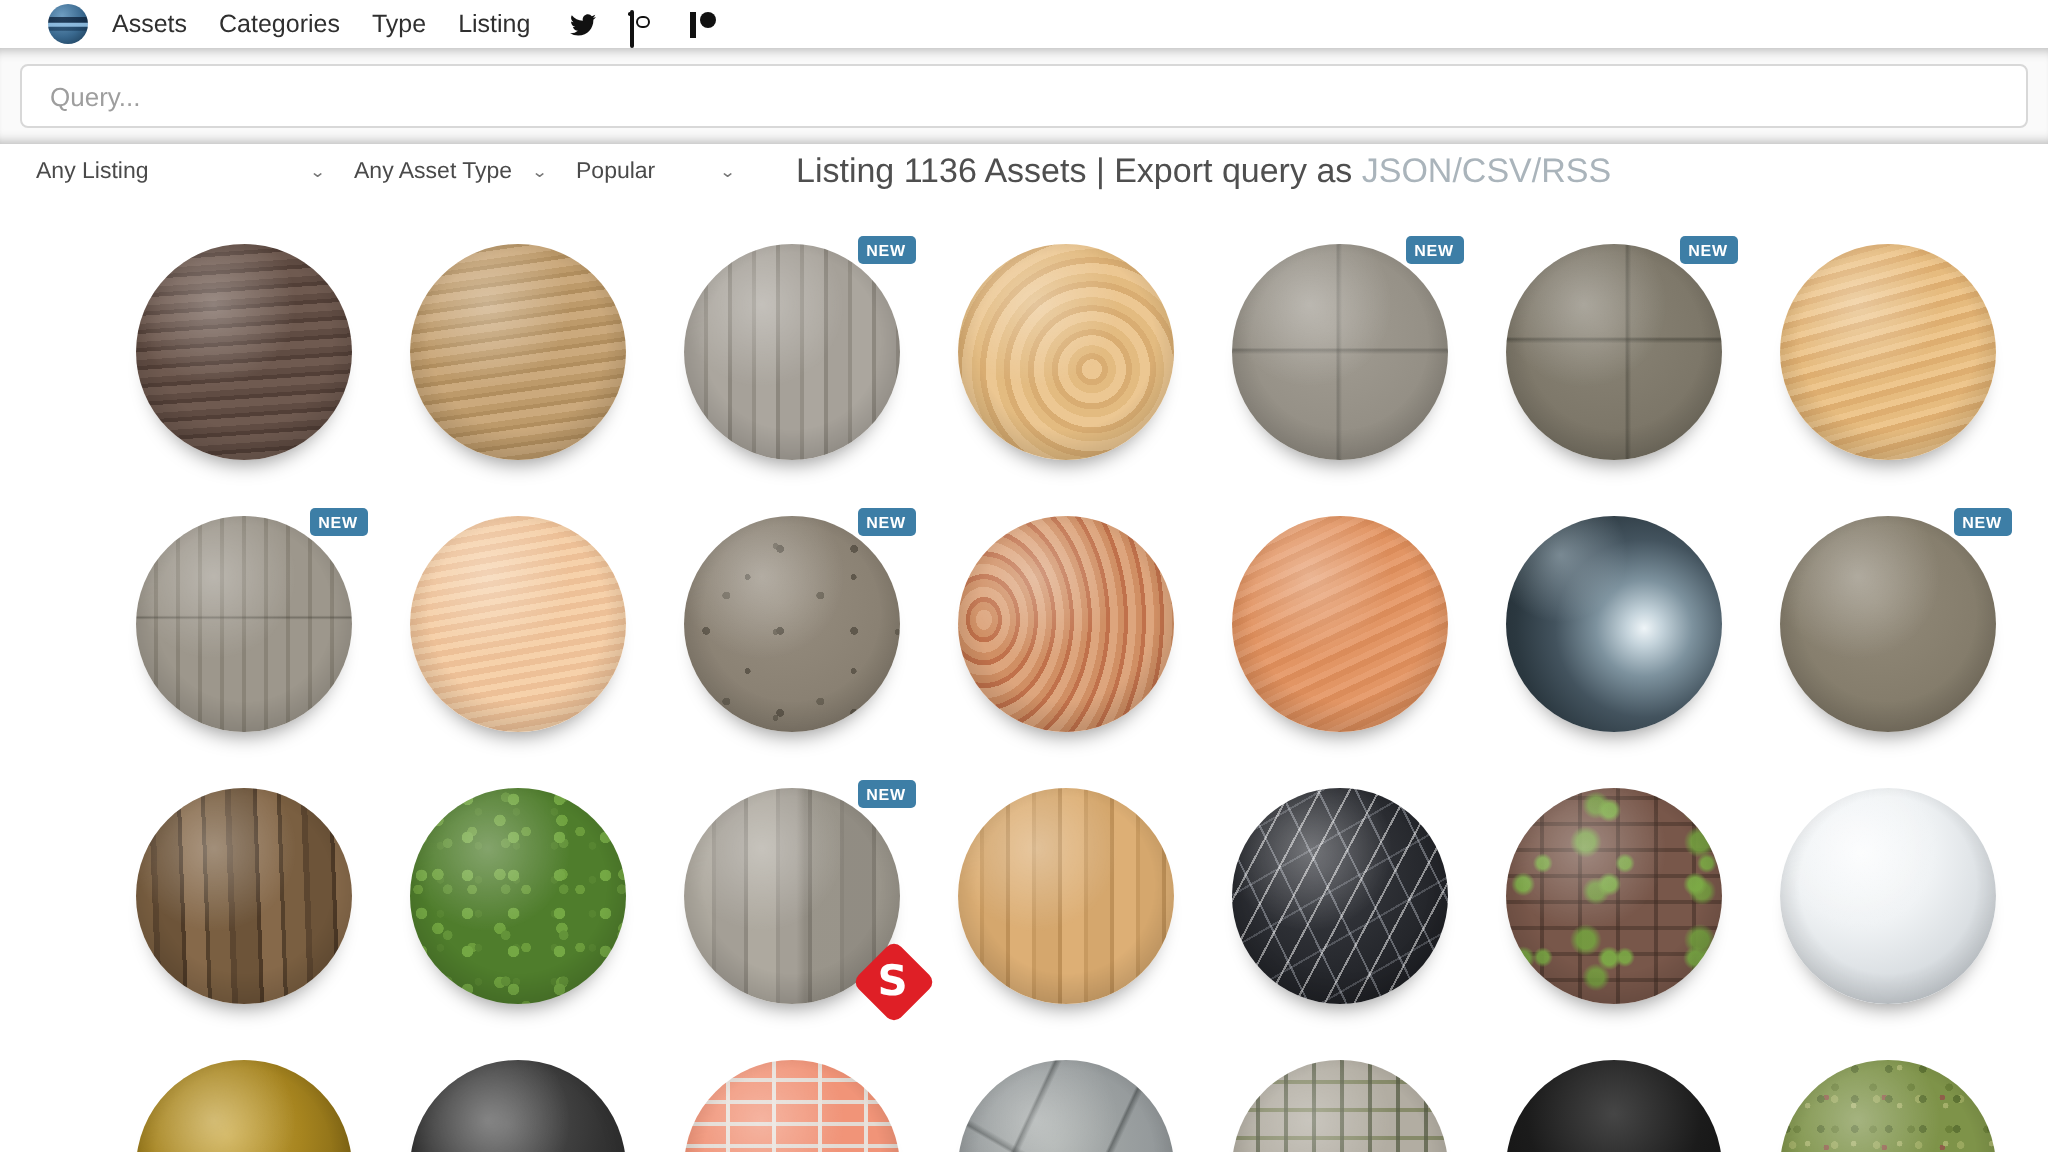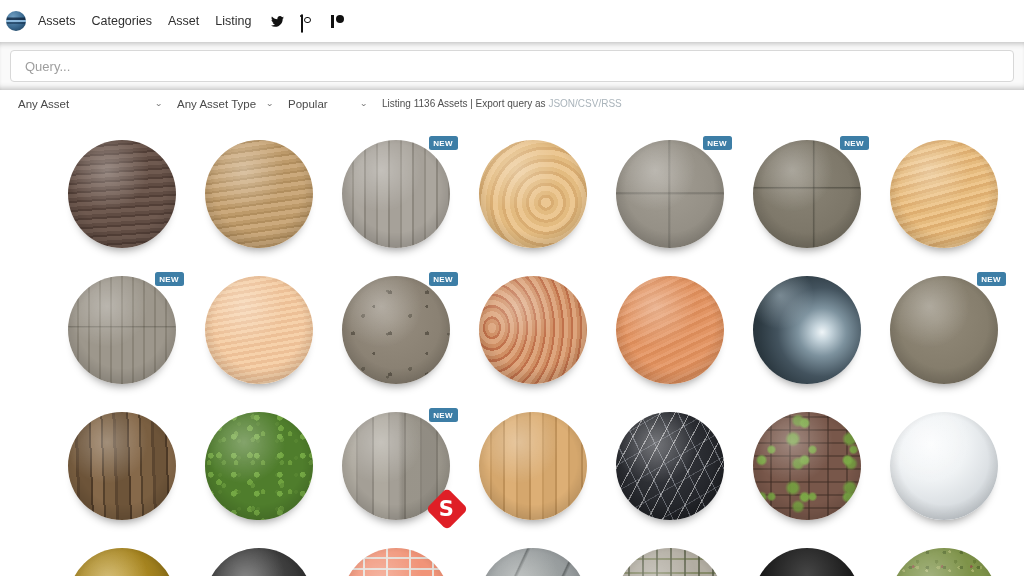--- a/index.html
+++ b/index.html
@@ -4,21 +4,21 @@
 <style>
   * { box-sizing: border-box; }
   html,body { margin:0; padding:0; }
   body {
     width:1024px; height:576px; overflow:hidden;
     background:#fff; font-family:"Liberation Sans", sans-serif;
     -webkit-font-smoothing:antialiased;
   }
 
   
-  .topbar { height:42px; display:flex; align-items:center; padding-left:6px; background:#fff; }
+  .topbar { height:24px; display:flex; align-items:center; padding-left:24px; background:#fff; }
   .logo {
     width:20px; height:20px; border-radius:50%; margin:0 12px 0 0; cursor:pointer;
     background:
       linear-gradient(180deg, rgba(0,0,0,0) 32%, rgba(10,30,55,0.75) 33% 46%, rgba(150,195,230,0.85) 47% 56%, rgba(15,45,75,0.55) 57% 66%, rgba(0,0,0,0) 67%),
       radial-gradient(circle at 35% 30%, #6f9ec2 0%, #39688e 55%, #173650 100%);
   }
   .nav { display:flex; align-items:center; gap:16px; }
   .nav-link { font-size:12.5px; color:#2f2f2f; cursor:pointer; }
   .socials { display:flex; align-items:center; gap:17px; margin-left:20px; }
   .soc { width:13px; height:13px; position:relative; cursor:pointer; }
@@ -43,21 +43,21 @@
   .query-input::placeholder { color:#9e9e9e; }
 
   
   .filter-row { height:27px; display:flex; align-items:center; padding-left:18px; background:#fff; }
   .select { display:flex; align-items:center; justify-content:space-between; cursor:pointer; margin-right:14px; }
   .select-label { font-size:11.5px; color:#4a4a4a; }
   .chev { font-size:10px; color:#777; margin-left:8px; transform:scaleY(0.8); }
   .sel-method { width:145px; }
   .sel-type { width:97px;align-items:center; }
   .sel-sort { width:80px; }
-  .listing { font-size:10px; color:#4f4f4f; white-space:nowrap; }
+  .listing { font-size:17px; color:#4f4f4f; margin-left:16px; white-space:nowrap; }
   .export-links { color:#aab4bb; cursor:pointer; }
 
   
   .grid {
     display:grid; grid-template-columns:repeat(7,137px); grid-auto-rows:136px;
     padding:23px 0 0 53px;
   }
   .cell { display:flex; justify-content:center; align-items:flex-start; }
   .sphere-wrap { position:relative; width:108px; height:108px; cursor:pointer; }
   .sphere {
@@ -117,41 +117,41 @@
   .tex-ground-green{background-color:#7e9349;background-image:radial-gradient(circle 2px at 20% 30%,#5e7334 92%,rgba(0,0,0,0) 100%),radial-gradient(circle 1.5px at 60% 20%,#a5b06a 92%,rgba(0,0,0,0) 100%),radial-gradient(circle 2px at 45% 65%,#6b8039 92%,rgba(0,0,0,0) 100%),radial-gradient(circle 1.5px at 80% 75%,#8f5f4a 92%,rgba(0,0,0,0) 100%),radial-gradient(circle 2px at 30% 85%,#9aa85e 92%,rgba(0,0,0,0) 100%);background-size:17px 15px,23px 19px,19px 21px,29px 25px,21px 23px;}
 </style>
 </head>
 <body>
 
 <div class="topbar">
   <div class="logo"></div>
   <div class="nav">
     <span class="nav-link">Assets</span>
     <span class="nav-link">Categories</span>
-    <span class="nav-link">Asset</span>
+    <span class="nav-link">Type</span>
     <span class="nav-link">Listing</span>
   </div>
   <div class="socials">
     <span class="soc">
       <svg viewBox="0 0 24 24">
           <path d="M23.95 4.57c-.885.392-1.83.656-2.825.775a4.96 4.96 0 0 0 2.163-2.723 9.99 9.99 0 0 1-3.127 1.195A4.92 4.92 0 0 0 16.616 2c-2.717 0-4.92 2.203-4.92 4.917 0 .39.045.765.127 1.124C7.728 7.84 4.1 5.88 1.671 2.9a4.93 4.93 0 0 0-.666 2.475c0 1.71.87 3.213 2.188 4.096a4.9 4.9 0 0 1-2.228-.616v.06c0 2.385 1.693 4.374 3.946 4.827a4.94 4.94 0 0 1-2.224.084 4.93 4.93 0 0 0 4.6 3.419A9.9 9.9 0 0 1 0 19.54a13.94 13.94 0 0 0 7.548 2.212c9.056 0 14.01-7.503 14.01-14.01 0-.213-.005-.425-.014-.636a10.03 10.03 0 0 0 2.406-2.536z"></path>
         </svg>
     </span>
     <span class="soc"><span class="insta"></span></span>
     <span class="soc patreon"></span>
   </div>
 </div>
 
 <div class="search-band">
   <input class="query-input" type="text" placeholder="Query..." style="">
 </div>
 
 <div class="filter-row">
   <div class="select sel-method">
-    <span class="select-label">Any Asset</span>
+    <span class="select-label">Any Listing</span>
     <span class="chev">⌄</span>
   </div>
   <div class="select sel-type">
     <span class="select-label">Any Asset Type</span>
     <span class="chev">⌄</span>
   </div>
   <div class="select sel-sort">
     <span class="select-label">Popular</span>
     <span class="chev">⌄</span>
   </div>

